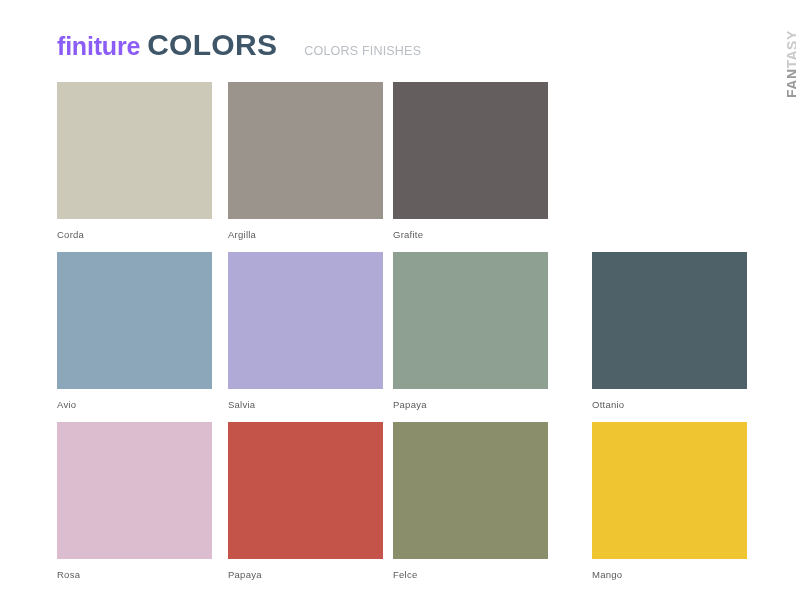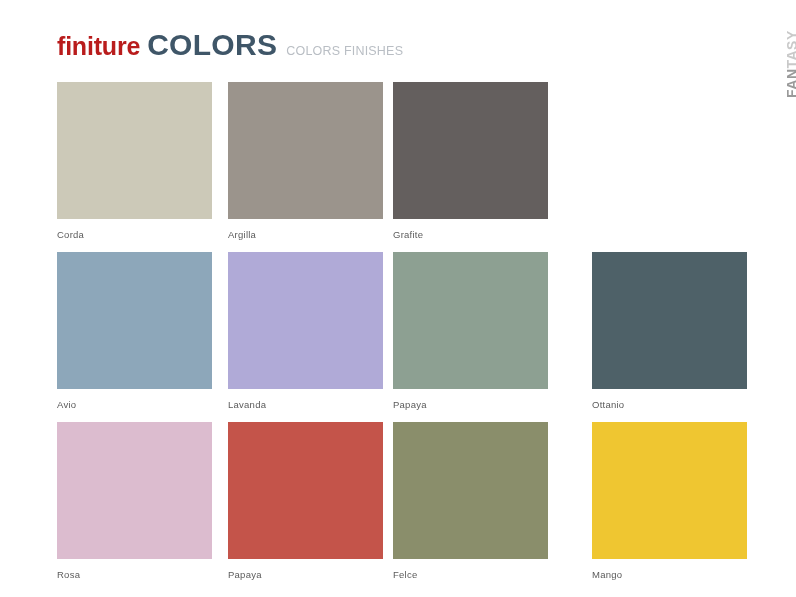--- a/index.html
+++ b/index.html
@@ -27,39 +27,39 @@
     position: absolute;
     left: 57px;
     top: 28px;
     display: flex;
     align-items: baseline;
     white-space: nowrap;
   }
   .title-main {
     font-size: 25px;
     font-weight: bold;
-    color: #b91c1c;
+    color: #8b5cf6;
     letter-spacing: -0.2px;
     font-family: "Liberation Sans", sans-serif;
   }
   .title-strong {
     font-size: 30px;
     font-weight: bold;
     color: #3f5668;
     letter-spacing: 0.3px;
     margin-left: 7px;
     font-family: "Liberation Sans", sans-serif;
     text-align: right;
   }
   .title-sub {
     font-size: 12.5px;
     font-weight: normal;
     color: #b9bec4;
     letter-spacing: 0.2px;
-    margin-left: 9px;
+    margin-left: 27px;
     font-family: "Liberation Sans", sans-serif;
   }
 
   
   .side-tab {
     position: absolute;
     right: 6px;
     top: 14px;
     width: 26px;
     height: 86px;
@@ -151,21 +151,21 @@
       </div>
     </div>
 
     <div class="row">
       <div class="swatch-cell c0">
         <div class="swatch-chip" style="background-color: rgb(141, 167, 186);"></div>
         <div class="swatch-label">Avio</div>
       </div>
       <div class="swatch-cell c1">
         <div class="swatch-chip" style="background-color: rgb(176, 170, 215);"></div>
-        <div class="swatch-label">Lavanda</div>
+        <div class="swatch-label">Salvia</div>
       </div>
       <div class="swatch-cell c2">
         <div class="swatch-chip" style="background-color: rgb(141, 160, 146);"></div>
         <div class="swatch-label">Papaya</div>
       </div>
       <div class="swatch-cell c3">
         <div class="swatch-chip" style="background-color: rgb(78, 97, 104);"></div>
         <div class="swatch-label">Ottanio</div>
       </div>
     </div>

